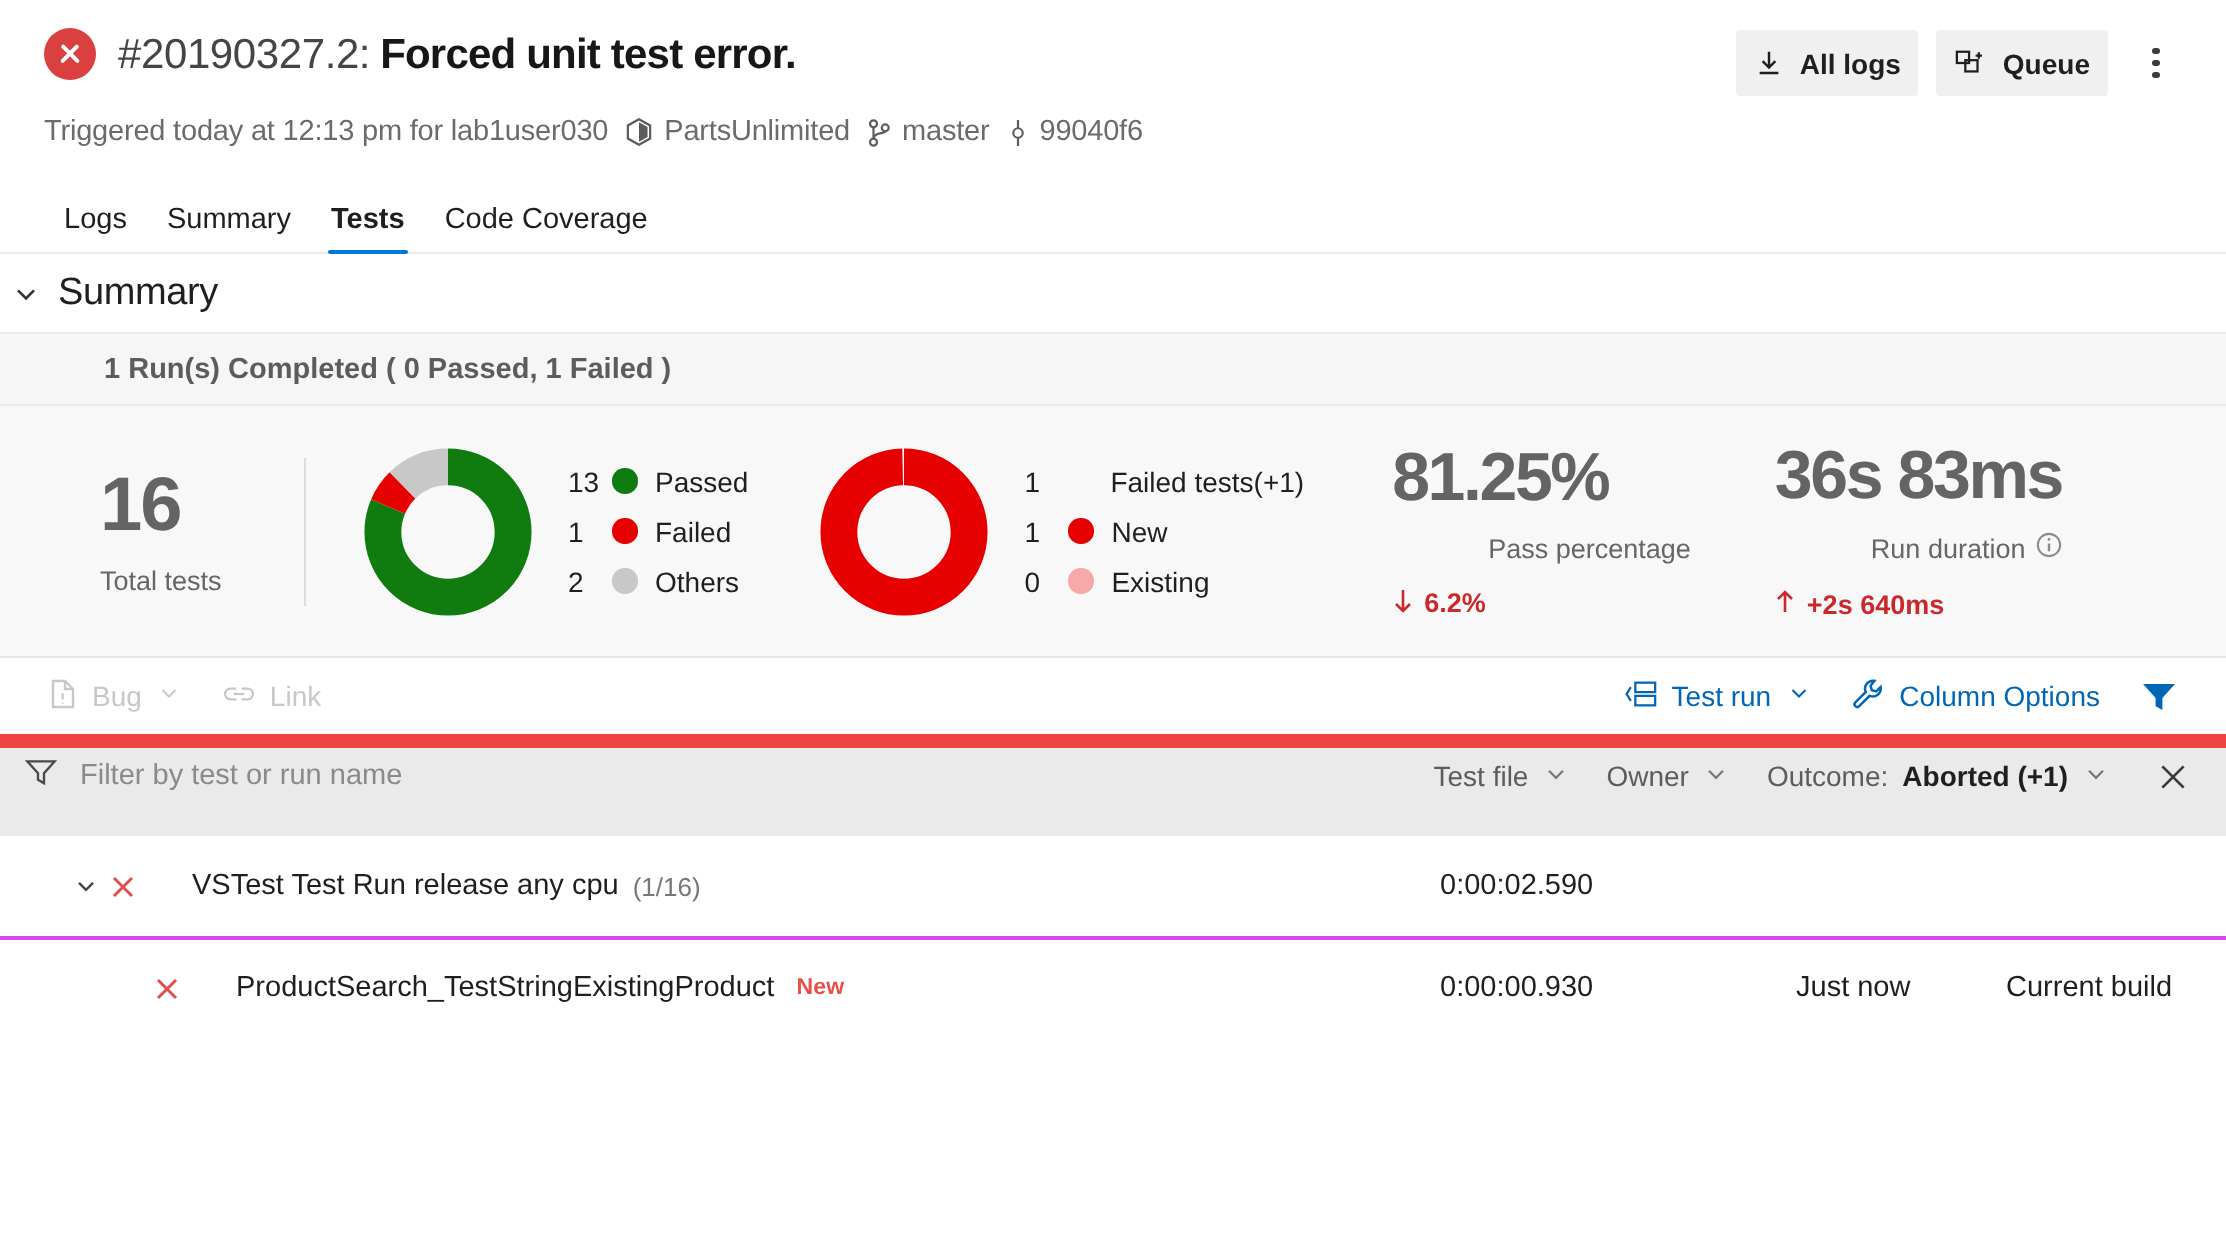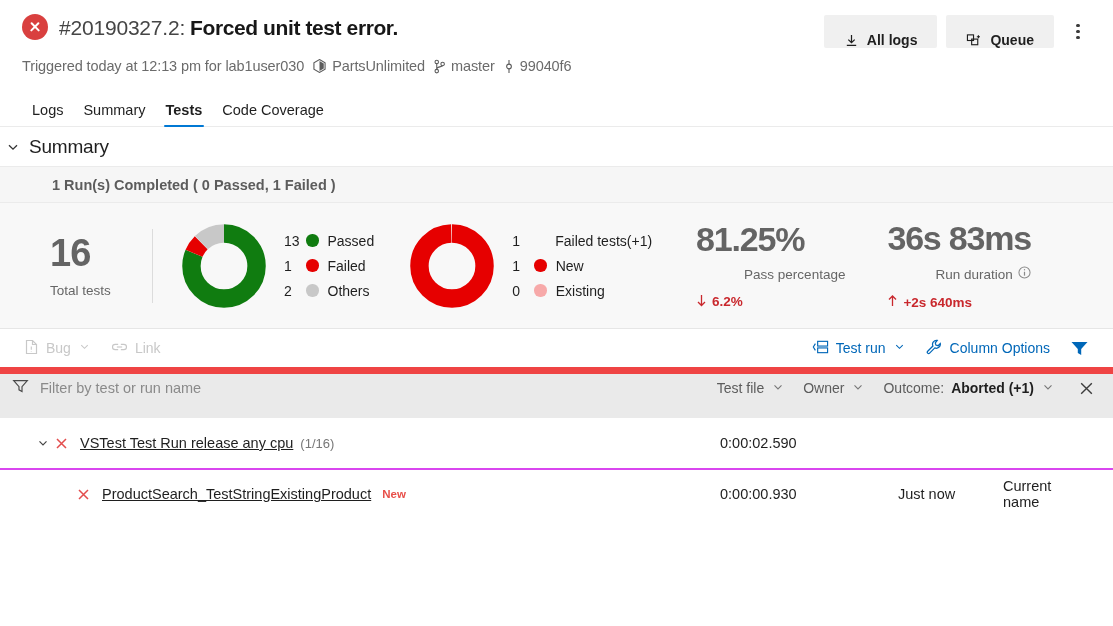--- a/index.html
+++ b/index.html
@@ -23,23 +23,23 @@
     content: ""; position: absolute; left: 50%; top: 50%;
     width: 12px; height: 2.4px; background: #fff; border-radius: 1px;
   }
   .err-circle::before { transform: translate(-50%,-50%) rotate(45deg); }
   .err-circle::after  { transform: translate(-50%,-50%) rotate(-45deg); }
   .build-num { font-size: 21px; color: #454545; font-weight: 400; letter-spacing: -0.2px; }
   .build-name { font-size: 21px; color: #171717; font-weight: 700; letter-spacing: -0.4px; margin-left: 5px; }
 
   .title-actions { display: flex; align-items: center; gap: 9px; padding-top: 1px; }
   .btn {
-    display: flex; align-items: flex-end; gap: 8px;
+    display: flex; align-items: center; gap: 8px;
     background: #f0f0f0; border: none; border-radius: 2px;
-    height: 33px; padding: 0 20px;
+    height: 33px; padding: 0 9px;
     font-family: inherit; font-size: 14px; font-weight: 600; color: #1f1f1f;
     cursor: pointer;
   }
   .btn svg { display: block; }
   .kebab {
     width: 30px; height: 33px; display: flex; flex-direction: column;
     align-items: center; justify-content: center; gap: 3px; cursor: pointer; background: none; border: none;
   }
   .kebab i { width: 3.2px; height: 3.2px; border-radius: 50%; background: #3b3b3b; display: block; }
 
@@ -155,21 +155,21 @@
   .col-build { width: 88px; }
 
   .trow {
     display: flex; align-items: center; height: 50px;
     font-size: 14.5px; color: #1f1f1f; position: relative;
   }
   .trow .col-test { display: flex; align-items: center; padding-left: 36px; }
   .trow.sub { border-top: 2px solid #d946ef; }
   .row-chev { width: 18px; display: flex; align-items: center; color: #444; flex: none; }
   .x-icon { width: 22px; display: flex; align-items: center; justify-content: flex-start; flex: none; }
-  .run-name { margin-left: 4px; text-decoration: underline; }
+  .run-name { margin-left: 20px; }
   .run-count { color: #777; font-size: 13px; margin-left: 7px; }
   .badge-new {
     color: #e8504a; font-size: 11.5px; font-weight: 700; margin-left: 11px; letter-spacing: 0.1px;
   }
   .table-area { position: relative; }
 </style>
 </head>
 <body>
 
 <div class="build-header">
@@ -493,16 +493,16 @@
         <svg width="15" height="15" viewBox="0 0 16 16" fill="none" stroke="#e34d4d" stroke-width="1.6">
           <path d="M3.2 3.2 12.8 12.8M12.8 3.2 3.2 12.8"></path>
         </svg>
       </span>
       <span class="run-name">ProductSearch_TestStringExistingProduct</span>
       <span class="badge-new">New</span>
     </div>
     <div class="col-dur">0:00:00.930</div>
     <div class="col-sort"></div>
     <div class="col-since">Just now</div>
-    <div class="col-build">Current name</div>
+    <div class="col-build">Current build</div>
   </div>
 
 </div>
 
 </body></html>

